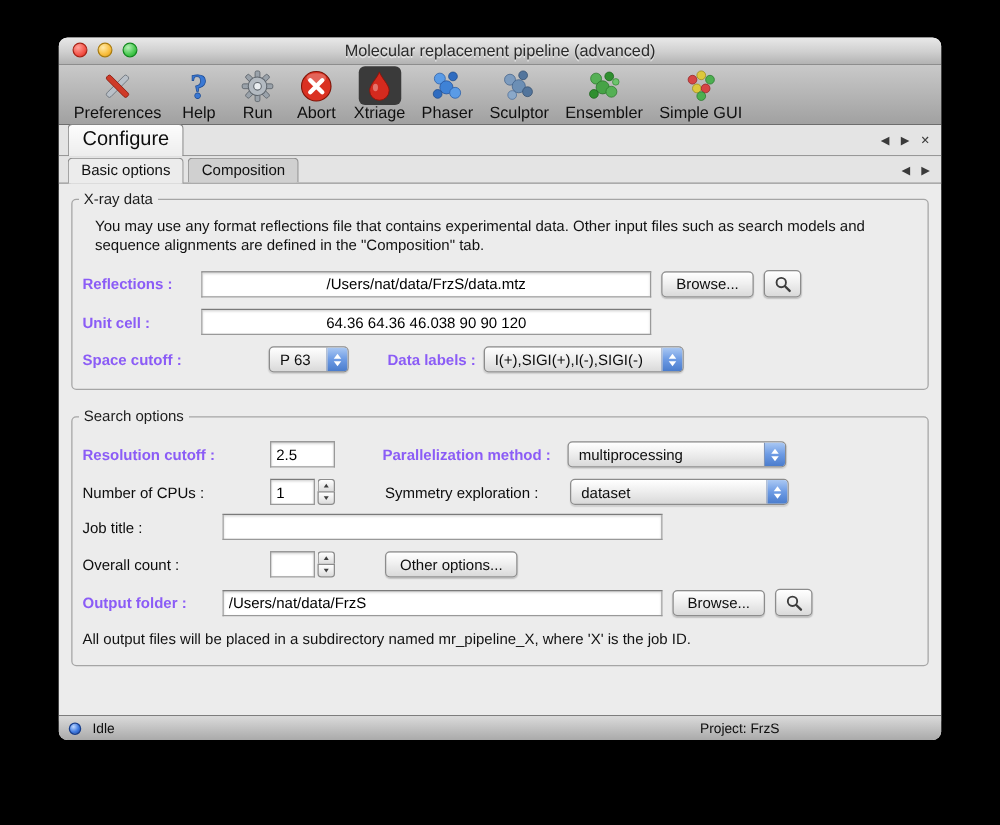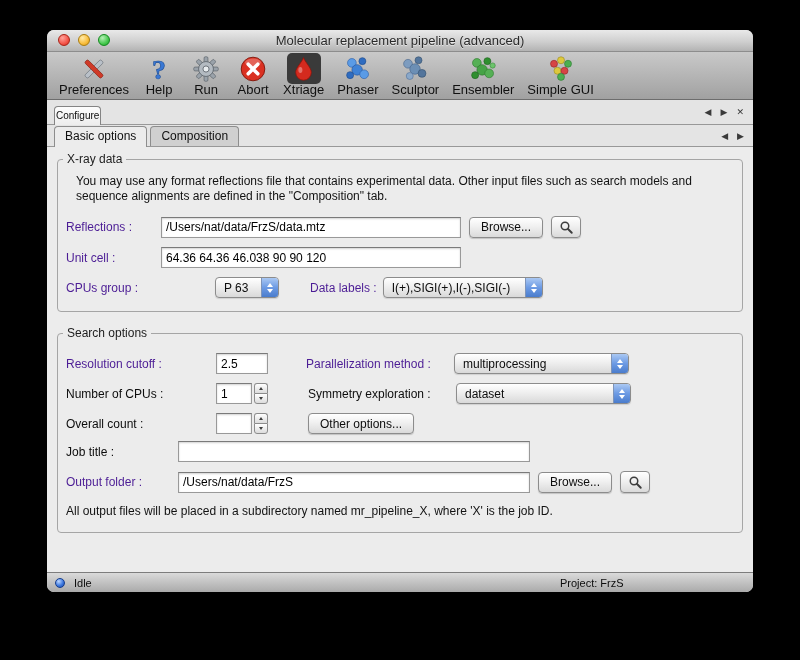--- a/index.html
+++ b/index.html
@@ -26,21 +26,21 @@
              display:flex; align-items:flex-start; padding:1px 0 0 12px; gap:13px; }
   .tool { display:flex; flex-direction:column; align-items:center; }
   .ticon { width:34px; height:31px; display:flex; align-items:center; justify-content:center; }
   .ticon.dark { background:#3a3a3a; border-radius:5px; }
   .tlabel { font-size:13px; color:#101010; line-height:12px; white-space:nowrap; }
 
   
   .configrow { position:relative; height:25px; background:#e4e4e4; border-bottom:1px solid #989898;
                display:flex; align-items:flex-end; padding-left:7px; }
   .configtab { border:1px solid #848484; border-bottom:none; border-radius:4px 4px 0 0;
-               background:linear-gradient(#fdfdfd,#ededed); padding:3px 1px 4px; font-size:10px;
+               background:linear-gradient(#fdfdfd,#ededed); padding:3px 11px 4px; font-size:16px;
                color:#0d0d0d; margin-bottom:-1px; }
   .navbtns { position:absolute; right:9px; top:50%; transform:translateY(-50%);
              display:flex; gap:9px; font-size:9px; color:#3a3a3a; }
   .navbtns span { line-height:10px; }
 
   
   .tabsrow { position:relative; height:22px; background:#e4e4e4; border-bottom:1px solid #989898;
              display:flex; align-items:flex-end; padding-left:7px; }
   .ntab { border:1px solid #8d8d8d; border-bottom:none; border-radius:4px 4px 0 0;
           padding:2px 10px 3px; font-size:12px; color:#101010; margin-right:3px; }
@@ -50,30 +50,30 @@
   
   .panel { background:#ececec; height:425px; }
   fieldset { border:1px solid #a5a5a5; border-radius:4px; margin:0 10px; }
   fieldset.xray { margin-top:5px; padding-bottom:13px; }
   fieldset.search { margin-top:14px; padding-bottom:12px; }
   legend { font-size:12px; color:#1d1d1d; padding:0 4px; margin-left:5px; }
   .desc { font-size:12px; color:#121212; margin:8px 14px 12px 18px; line-height:15px; max-width:642px; }
   .note { font-size:12px; color:#121212; margin:11px 0 2px 8px; }
 
   .frow { display:flex; align-items:center; padding-left:8px; margin-top:9px; font-size:12px; }
-  .lb { font-weight:normal; color:#4c1d95; white-space:nowrap; }
+  .lb { font-weight:bold; color:#8b5cf6; white-space:nowrap; }
   .ln { font-weight:normal; color:#0d0d0d; white-space:nowrap; }
   .w95 { width:95px; } .w112 { width:112px; } .w149 { width:149px; } .w150 { width:150px; }
   .w148r { width:148px; margin-left:40px; }
   .ml8 { margin-left:8px; } .ml6 { margin-left:6px; } .ml31 { margin-left:31px; } .ml40 { margin-left:40px; }
 
   .tf { height:21px; border:1px solid #999; border-top-color:#7a7a7a; background:#fff;
         font:12px "Liberation Sans", sans-serif; padding:0 4px; color:#000;
         box-shadow:inset 0 1px 2px rgba(0,0,0,.18); }
-  .tf.w350 { width:300px; } .tf.w352 { width:352px; } .tf.w52 { width:52px; } .tf.w36 { width:36px; }
+  .tf.w350 { width:360px;text-align:center; } .tf.w352 { width:352px; } .tf.w52 { width:52px; } .tf.w36 { width:36px; }
 
   .btn { height:21px; border:1px solid #8c8c8c; border-radius:4px;
          background:linear-gradient(#ffffff,#f0f0f0 45%,#dadada);
          font:12px "Liberation Sans", sans-serif; padding:0 11px; color:#0d0d0d;
          box-shadow:0 1px 1px rgba(0,0,0,.18); white-space:nowrap; }
   .magbtn { width:30px; height:22px; border:1px solid #8c8c8c; border-radius:4px;
             background:linear-gradient(#ffffff,#f0f0f0 45%,#dadada);
             display:inline-flex; align-items:center; justify-content:center;
             box-shadow:0 1px 1px rgba(0,0,0,.18); }
 
@@ -275,21 +275,21 @@
           </svg>
         </span>
       </div>
 
       <div class="frow">
         <span class="lb w95">Unit cell :</span>
         <input class="tf w350" value="64.36 64.36 46.038 90 90 120" style="">
       </div>
 
       <div class="frow">
-        <span class="lb w149">CPUs group :</span>
+        <span class="lb w149">Space cutoff :</span>
         <span class="popup pw64">
           <span class="ptext">P 63</span>
           <span class="cap">
               <span class="tri-u"></span>
               <span class="tri-d"></span>
             </span>
         </span>
         <span class="lb ml31">Data labels :</span>
         <span class="popup pw160 ml6">
           <span class="ptext">I(+),SIGI(+),I(-),SIGI(-)</span>
@@ -332,37 +332,37 @@
         <span class="popup pw150">
           <span class="ptext">dataset</span>
           <span class="cap">
               <span class="tri-u"></span>
               <span class="tri-d"></span>
             </span>
         </span>
       </div>
 
 
+      <div class="frow" style="margin-top:7px">
+        <span class="ln w112">Job title :</span>
+        <input class="tf w352" value="" style="">
+      </div>
+
       <div class="frow">
         <span class="ln w150">Overall count :</span>
         <input class="tf w36" value="" style="">
         <span class="stepper">
           <span class="s up">
               <span class="t-u"></span>
             </span>
           <span class="s down">
               <span class="t-d"></span>
             </span>
         </span>
         <button class="btn ml40">Other options...</button>
-      </div>
-
-      <div class="frow" style="margin-top:7px">
-        <span class="ln w112">Job title :</span>
-        <input class="tf w352" value="" style="">
       </div>
 
       <div class="frow">
         <span class="lb w112">Output folder :</span>
         <input class="tf w352" value="/Users/nat/data/FrzS" style="">
         <button class="btn ml8">Browse...</button>
         <span class="magbtn ml8">
           <svg width="15" height="15" viewBox="0 0 20 20">
             <circle cx="8" cy="8" r="5" fill="none" stroke="#3d3d3d" stroke-width="2"></circle>
             <line x1="12" y1="12" x2="17" y2="17" stroke="#3d3d3d" stroke-width="2.5" stroke-linecap="round"></line>

